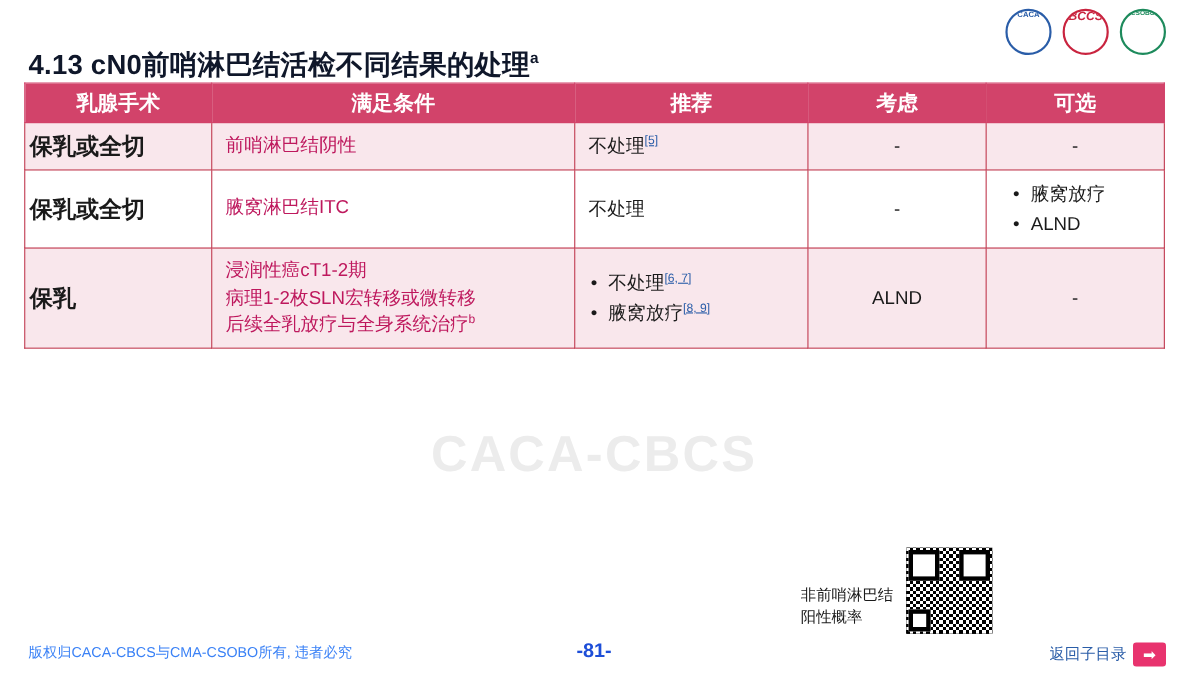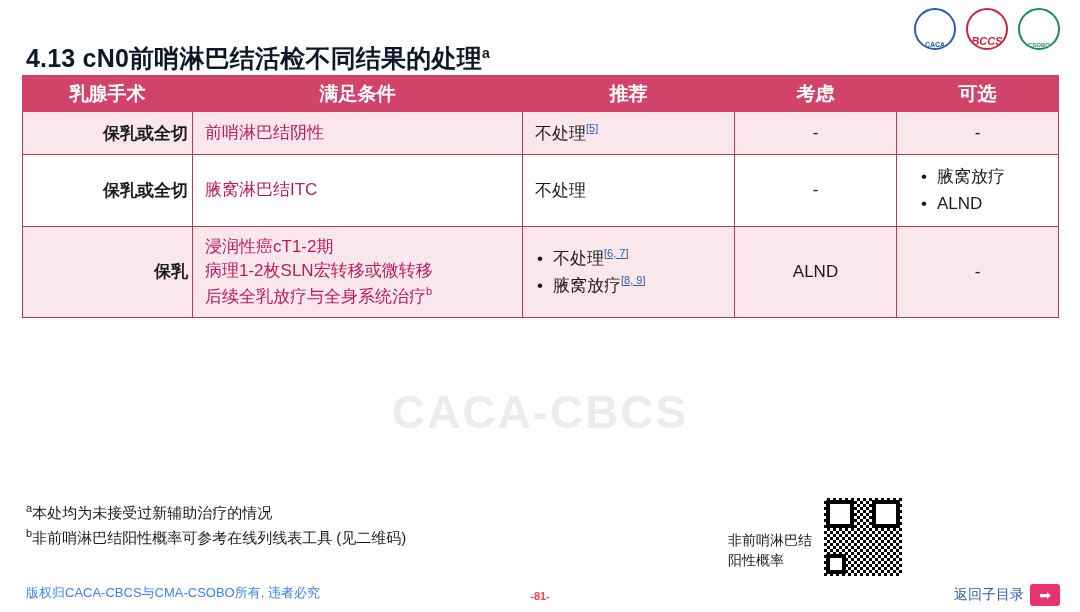--- a/index.html
+++ b/index.html
@@ -35,21 +35,21 @@
   .logos {
     position: absolute;
     right: 20px; top: 8px;
     display: flex;
     align-items: center;
     gap: 10px;
   }
   .logo {
     width: 42px; height: 42px;
     border-radius: 50%;
-    display: flex; align-items: flex-end; justify-content: center;
+    display: flex; align-items: flex-start; justify-content: center;
     font-size: 7px; font-weight: bold;
     text-align: center; line-height: 1.05;
     overflow: hidden;
   }
   .logo-caca {
     border: 2px solid #2a5da8;
     color: #2a5da8;
     background: #fff;
   }
   .logo-bccs {
@@ -100,23 +100,23 @@
   table.main thead th {
     background: #d2436a;
     color: #ffffff;
     font-size: 19px;
     font-weight: bold;
     text-align: center;
     height: 36px;
     border-color: #d2436a;
   }
   td.c-surgery {
-    text-align: right;
-    font-weight: bold;
-    font-size: 17px;
+    text-align: left;
+    font-weight: bold;
+    font-size: 21px;
     color: #1a1a1a;
     padding: 6px 4px;
   }
   td.c-cond {
     font-size: 17px;
     color: #be185d;
     padding: 8px 12px;
     line-height: 1.45;
   }
   td.c-rec {
@@ -211,23 +211,23 @@
   .copyright {
     position: absolute;
     left: 26px; bottom: 10px;
     font-size: 13px;
     color: #3b82f6;
   }
   .pagenum {
     position: absolute;
     left: 0; right: 0; bottom: 10px;
     text-align: center;
-    font-size: 11px;
-    font-weight: bold;
-    color: #ef4444;
+    font-size: 18px;
+    font-weight: bold;
+    color: #1d4ed8;
   }
   .back-link {
     position: absolute;
     right: 20px; bottom: 6px;
     display: flex; align-items: center; gap: 6px;
     font-size: 14px;
     color: #2a5da8;
     cursor: pointer;
   }
   .back-arrow {
@@ -320,28 +320,20 @@
             </ul>
           </td>
           <td class="c-consider">ALND</td>
           <td class="c-option">-</td>
         </tr>
 
       </tbody>
     </table>
   </div>
 
-  <div class="footnotes">
-    <div>
-      <sup>a</sup><span>本处均为未接受过新辅助治疗的情况</span>
-    </div>
-    <div>
-      <sup>b</sup><span>非前哨淋巴结阳性概率可参考在线列线表工具 (见二维码)</span>
-    </div>
-  </div>
 
   <div class="qr-block">
     <div class="qr-label">
       <div>非前哨淋巴结</div>
       <div>阳性概率</div>
     </div>
     <div class="qr-code">
         <span class="eye3"></span>
       </div>
   </div>

